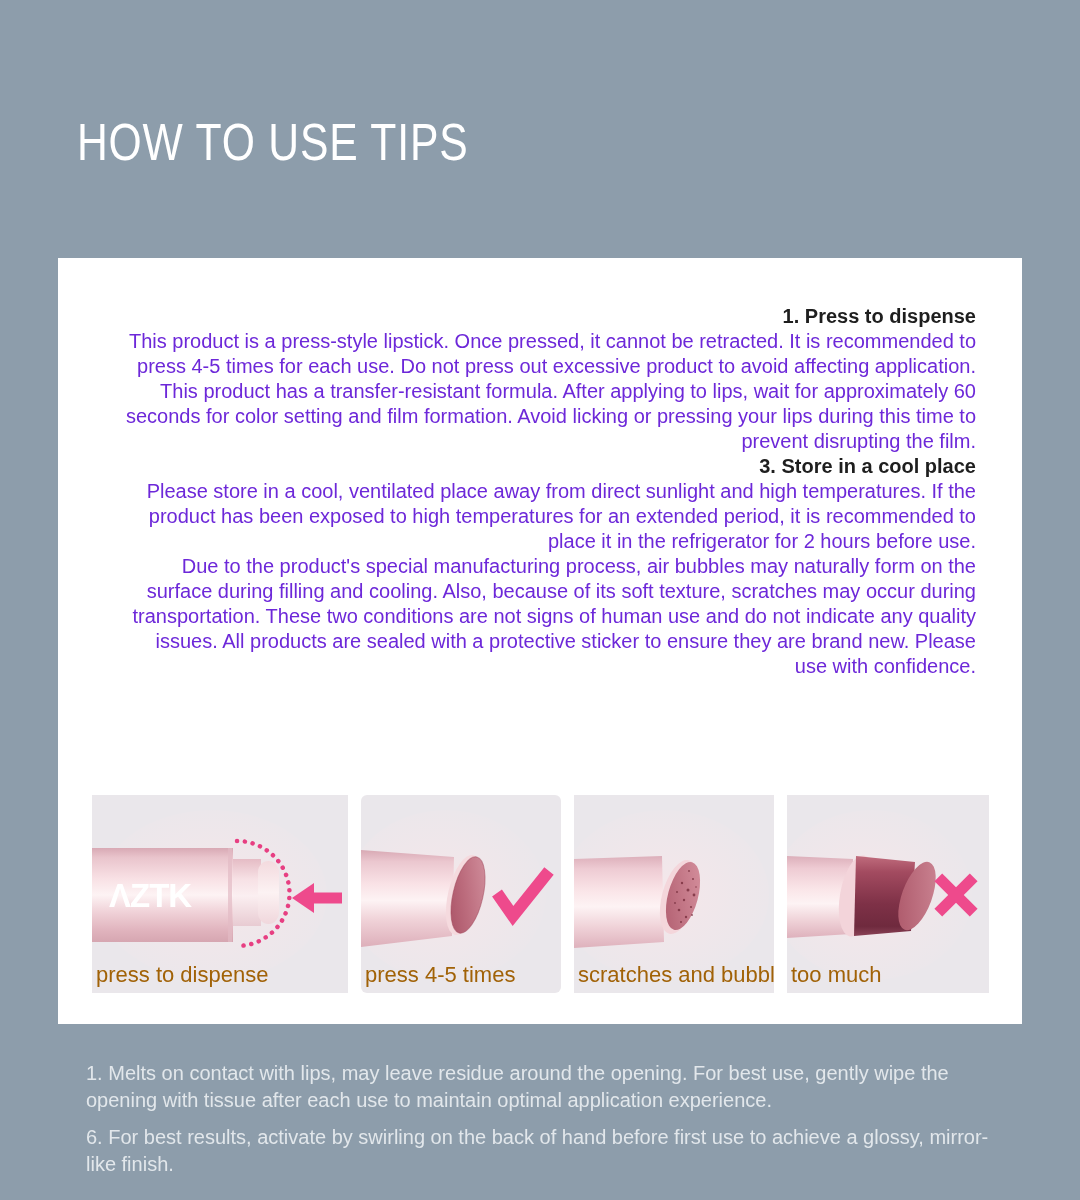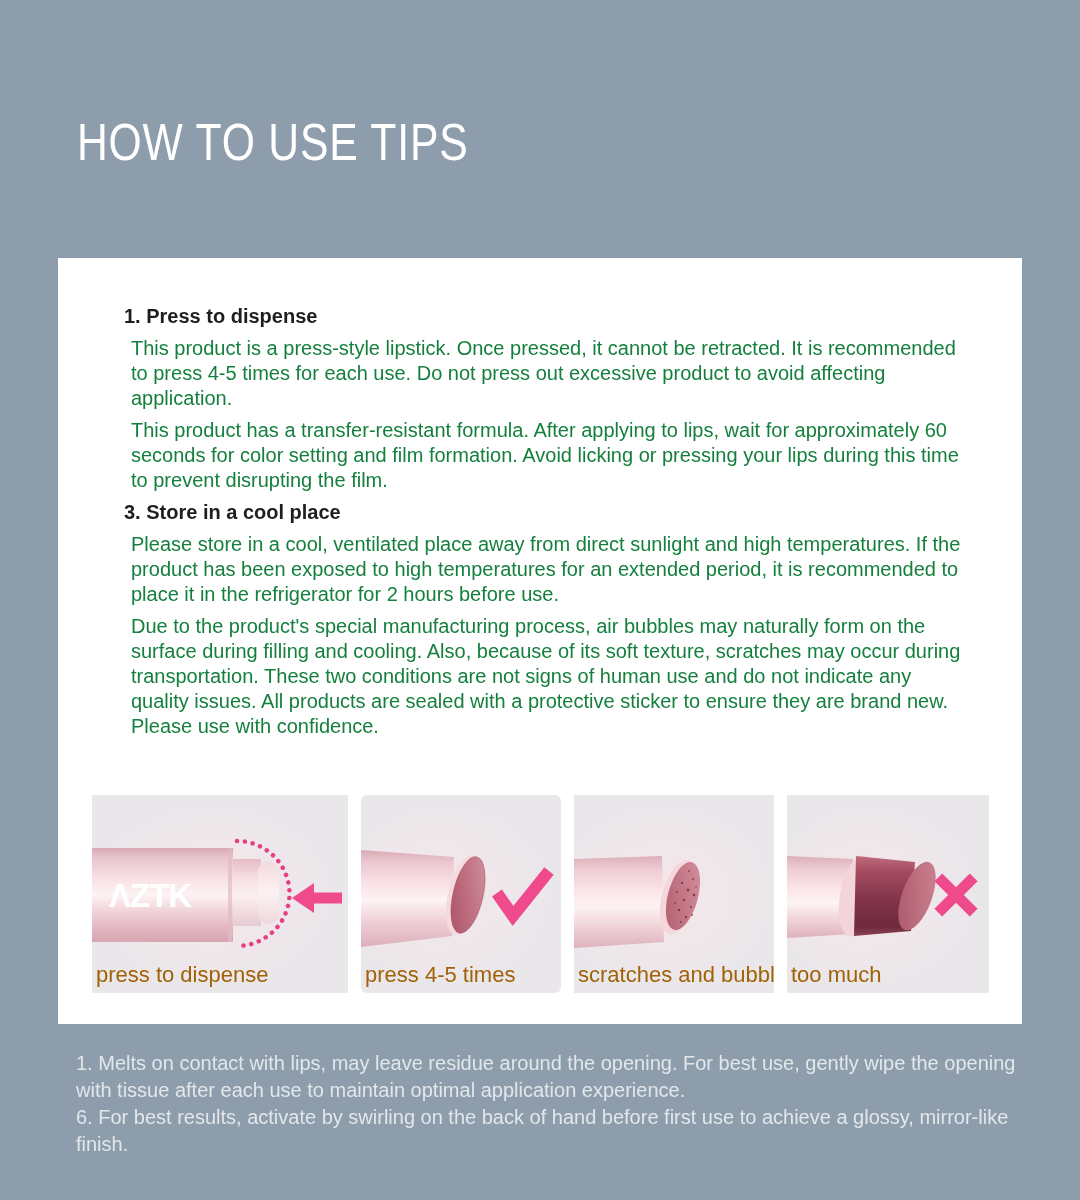--- a/index.html
+++ b/index.html
@@ -32,31 +32,32 @@
     left: 58px; top: 258px;
     width: 964px; height: 766px;
     background: #ffffff;
   }
   .sections {
     position: absolute;
     left: 66px; top: 46px;
     width: 852px;
     font-size: 20px;
     line-height: 25px;
+    text-align: right;
   }
   .sections h3 {
     margin: 0;
     font-size: 20px;
     line-height: 25px;
     font-weight: 700;
     color: #1e1e1e;
   }
   .sections p {
-    margin: 7px;
-    color: #15803d;
+    margin: 0;
+    color: #6d28d9;
   }
   .gallery {
     position: absolute;
     left: 34px; top: 537px;
     display: flex;
     gap: 13px;
   }
   .panel {
     position: relative;
     height: 198px;
@@ -78,21 +79,21 @@
   .p3 { width: 202px; }
   .p4 { width: 200px; }
   .footnotes {
     position: absolute;
     left: 76px; top: 1050px;
     width: 942px;
     color: #e2e7eb;
     font-size: 20px;
     line-height: 27px;
   }
-  .footnotes p { margin: 0; }
+  .footnotes p { margin: 10px; }
   .brand-logo-text {
     font-family: "Liberation Sans", sans-serif;
     font-weight: 700;
     font-size: 33px;
     letter-spacing: -1px;
     fill: #ffffff;
   }
 </style>
 </head>
 <body>

